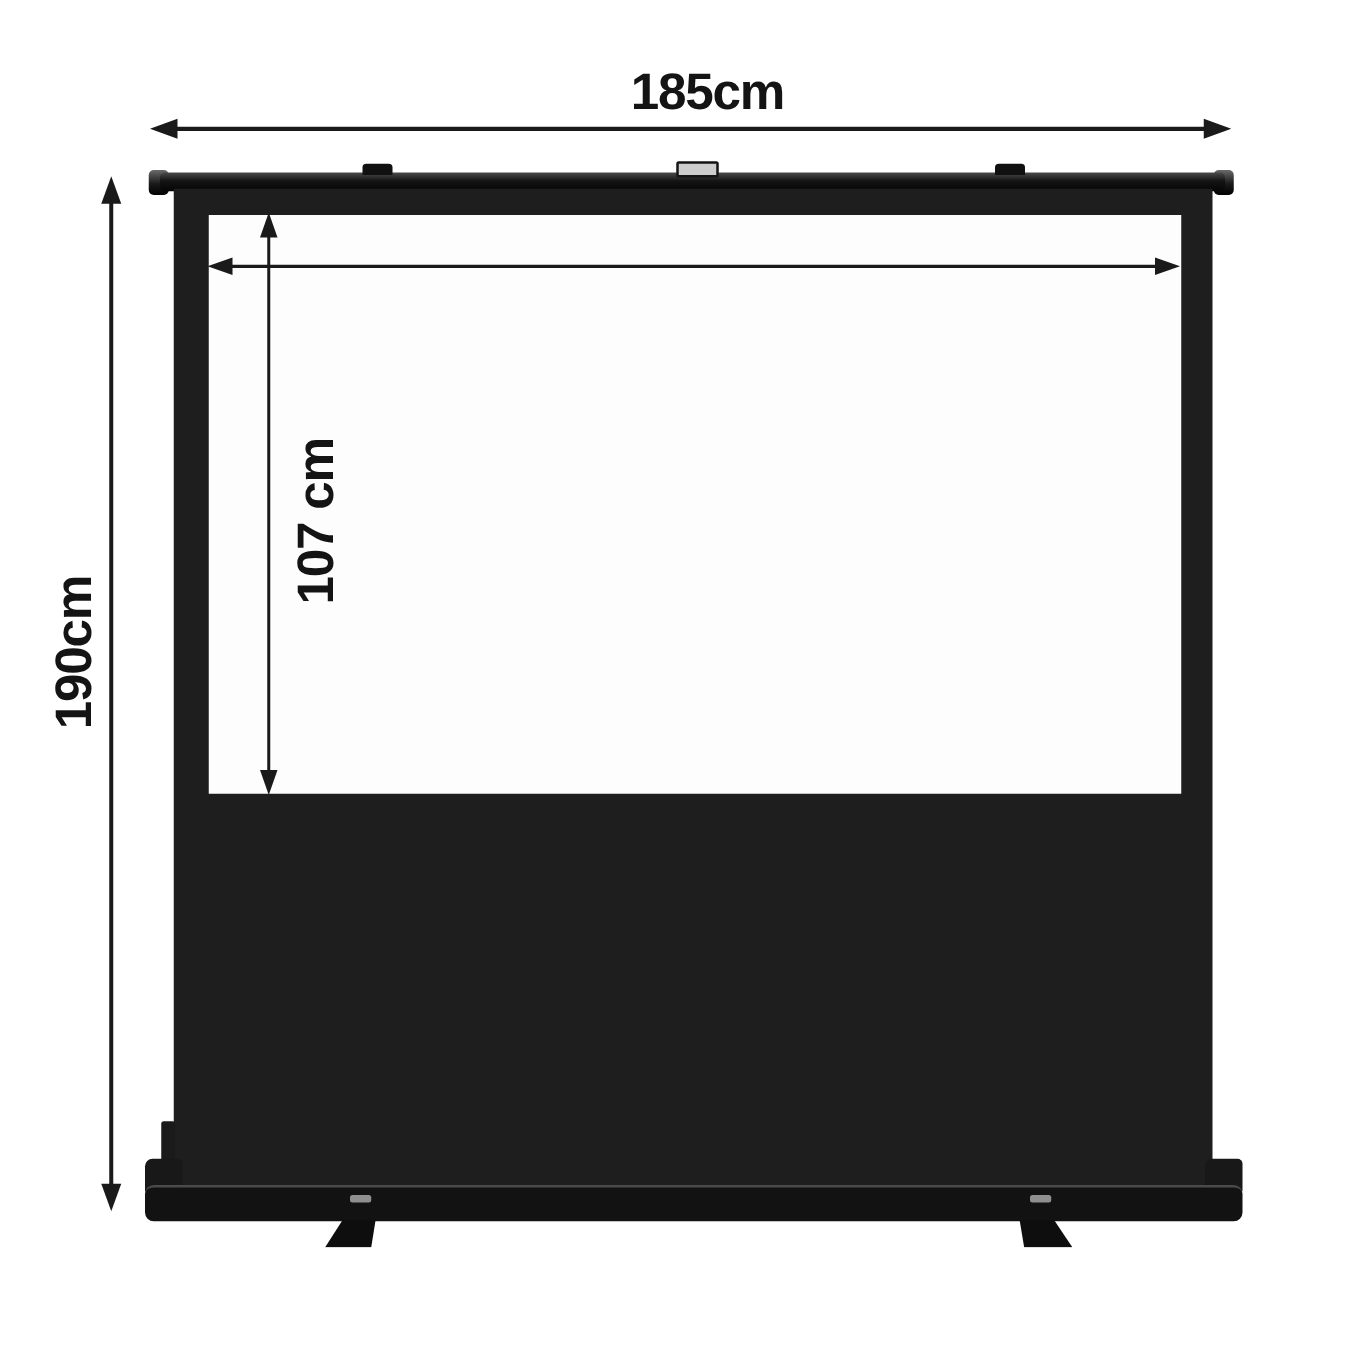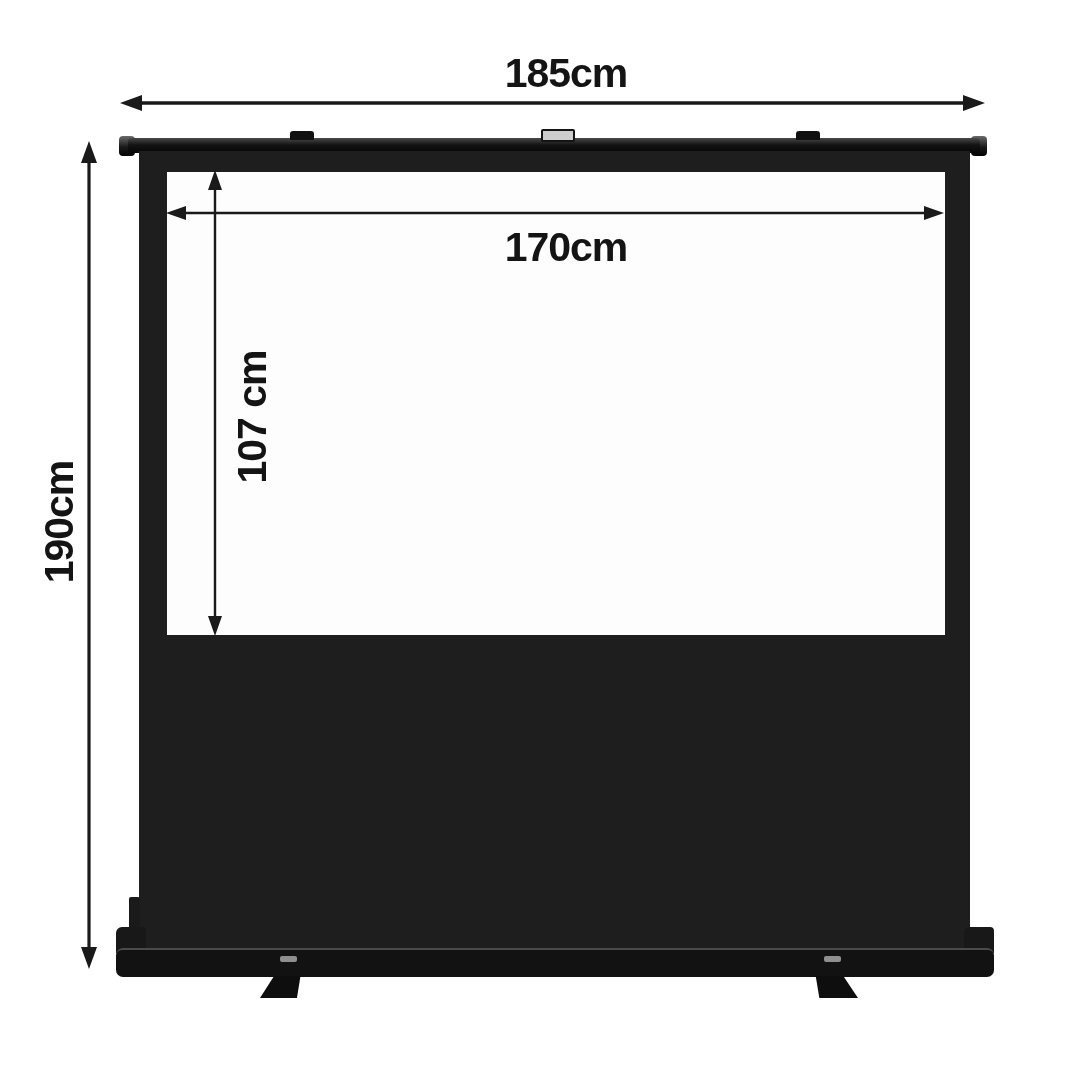--- a/index.html
+++ b/index.html
@@ -137,19 +137,18 @@
       <g>
         <line x1="215" y1="184" x2="215" y2="622" stroke-width="2.4"></line>
         <polygon points="215,170 208,190 222,190" stroke="none"></polygon>
         <polygon points="215,636 208,616 222,616" stroke="none"></polygon>
       </g>
     </g>
   </svg>
 
   <div id="label-total-width" class="dim-label">185cm</div>
 
-  <div id="label-viewing-width" class="dim-label">170cm</div>
 
   <div id="label-viewing-height" class="dim-label rot">107 cm</div>
 
   <div id="label-total-height" class="dim-label rot">190cm</div>
 
 </div>
 
 </body></html>

